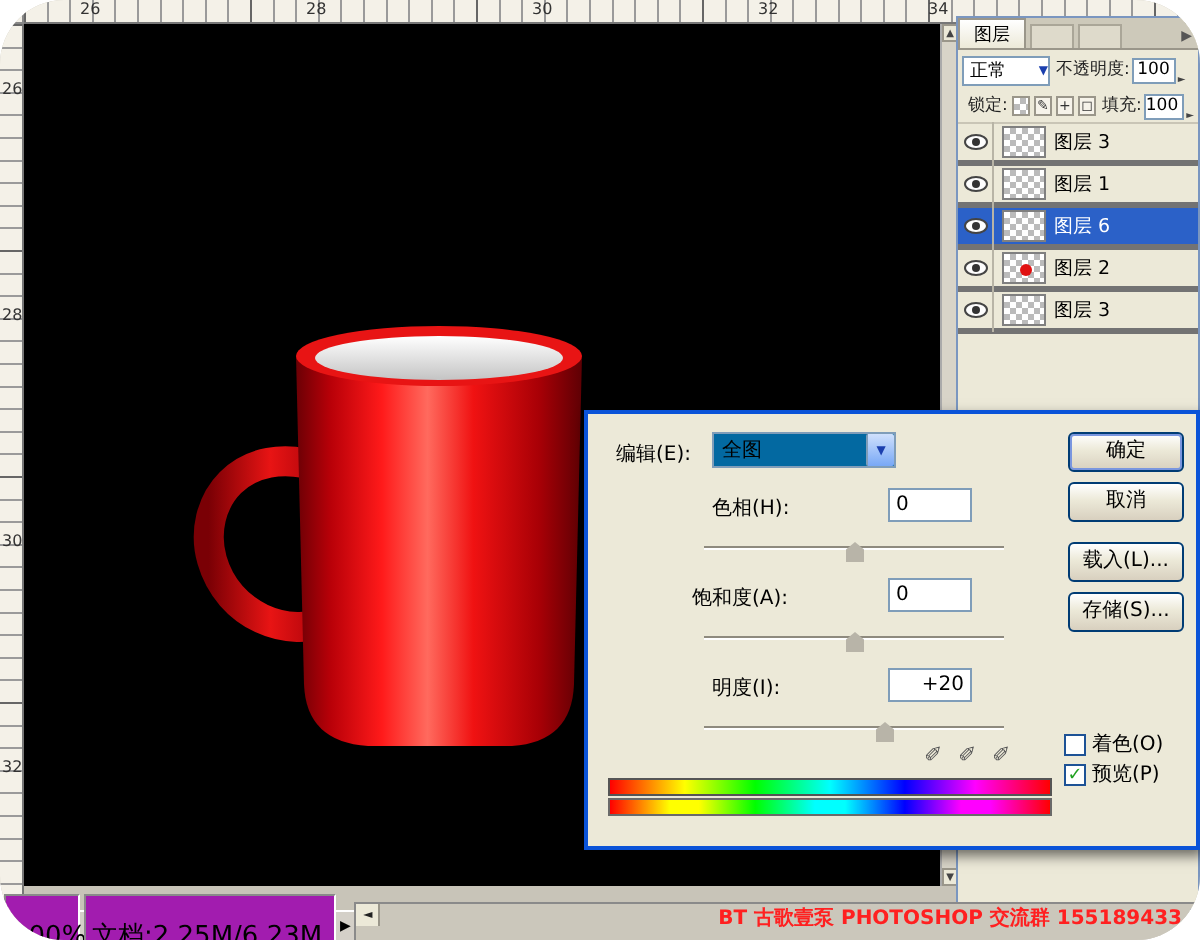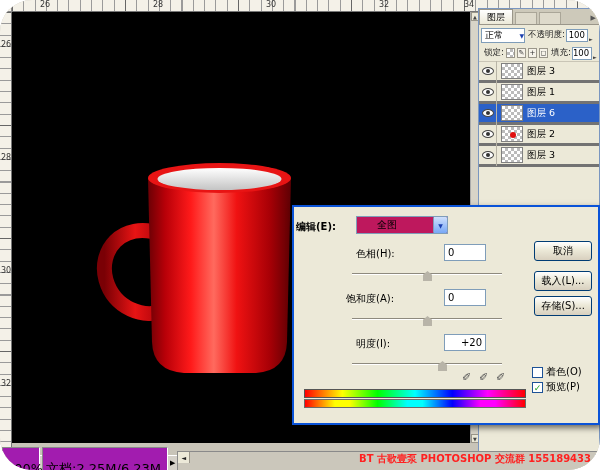--- a/index.html
+++ b/index.html
@@ -60,21 +60,21 @@
   .lp-thumb { position:relative; width:22px; height:16px; border:1px solid #808080; margin:0 4px 0 4px; }
   .lp-thumb .dot { position:absolute; left:8px; top:5px; width:6px; height:6px; border-radius:50%; background:#e01010; }
   .lp-name { font-size:9.5px; color:#000; }
 
   
   .dialog { position:absolute; left:292px; top:205px; width:308px; height:220px; z-index:10; background:#ece9d8; border:2px solid #0a53d8; box-shadow:2px 3px 6px rgba(0,0,0,.55); }
   .dlg-title { position:relative; height:18px; background:linear-gradient(to right,#0f54d8,#2f7cf0 45%,#6aa6f8); color:#fff; font-size:11px; font-weight:bold; line-height:18px; padding-left:5px; }
   .dlg-close { position:absolute; right:2px; top:2px; width:14px; height:13px; background:linear-gradient(#f8a08c,#dd3b20 55%,#b82210); border:1px solid #fff; border-radius:2px; color:#fff; font-size:10px; font-weight:bold; line-height:11px; text-align:center; }
   .dlg-body { position:relative; width:100%; height:200px; font-size:10px; }
   .dlg-label { position:absolute; color:#000; font-size:10px; }
-  .xp-combo { position:absolute; display:flex; align-items:center; background:#be185d; border:1px solid #7f9db9; height:18px; width:92px; font-size:10px; padding-left:20px; }
+  .xp-combo { position:absolute; display:flex; align-items:center; background:#0369a1; border:1px solid #7f9db9; height:18px; width:92px; font-size:10px; padding-left:4px; }
   .xp-combo .cbtn { margin-left:auto; width:14px; height:16px; background:linear-gradient(#cfe0fc,#78a8f6); border-left:1px solid #7f9db9; border-radius:1px; text-align:center; line-height:15px; }
   .dlg-field { position:absolute; width:42px; height:17px; background:#fff; border:1px solid #7f9db9; font-size:10px; padding:0 3px; font-family:"DejaVu Sans",sans-serif; }
   .slider { position:absolute; width:150px; height:12px; }
   .slider .track { position:absolute; left:0; right:0; top:4px; height:2px; background:#8e8a7e; border-bottom:1px solid #fff; }
   .slider .thumb { position:absolute; top:2px; width:9px; height:10px; background:#b8b4a8; clip-path:polygon(50% 0,100% 38%,100% 100%,0 100%,0 38%); filter:drop-shadow(0 0 1px #333); }
   .xp-btn { position:absolute; width:58px; height:20px; background:linear-gradient(#ffffff,#ece9d8 45%,#d8d0bf); border:1px solid #003c74; border-radius:3px; font-size:10px; text-align:center; line-height:18px; color:#000; }
   .xp-btn.default { box-shadow:inset 0 0 0 1px #7a96df; }
   .dlg-check { position:absolute; display:flex; align-items:center; font-size:10px; }
   .cbox { width:11px; height:11px; background:#fff; border:1px solid #1d5296; margin-right:3px; font-size:9px; line-height:10px; text-align:center; color:#21a121; font-weight:bold; }
   .check-on::after { content:"✓"; }
@@ -212,21 +212,21 @@
           </div>
         <div class="lp-thumb checker"></div>
         <span class="lp-name">图层 3</span>
       </div>
     </div>
   </div>
 
   <div class="dialog">
     <div class="dlg-body">
 
-      <span class="dlg-label" style="left:2px; top:13px;font-weight:bold;">编辑(E):</span>
+      <span class="dlg-label" style="left:14px; top:13px;">编辑(E):</span>
       <div class="xp-combo" style="left:62px; top:9px;">
         <span>全图</span>
         <span class="cbtn arrow-down"></span>
       </div>
 
       <span class="dlg-label" style="left:62px; top:40px;">色相(H):</span>
       <input class="dlg-field" style="left: 150px; top: 37px;" value="0">
       <div class="slider" style="left:58px; top:62px;">
         <div class="track"></div>
         <div class="thumb" style="left:71px;"></div>
@@ -239,20 +239,21 @@
         <div class="thumb" style="left:71px;"></div>
       </div>
 
       <span class="dlg-label" style="left:62px; top:130px;">明度(I):</span>
       <input class="dlg-field" style="left: 150px; top: 127px; text-align: right;" value="+20">
       <div class="slider" style="left:58px; top:152px;">
         <div class="track"></div>
         <div class="thumb" style="left:86px;"></div>
       </div>
 
+      <div class="xp-btn default" style="left:240px; top:9px;">确定</div>
       <div class="xp-btn" style="left:240px; top:64px;">载入(L)...</div>
       <div class="xp-btn" style="left:240px; top:34px;">取消</div>
       <div class="xp-btn" style="left:240px; top:89px;">存储(S)...</div>
 
       <div class="droppers" style="left:168px; top:164px;">
         <span class="dropper"></span>
         <span class="dropper"></span>
         <span class="dropper"></span>
       </div>
 

